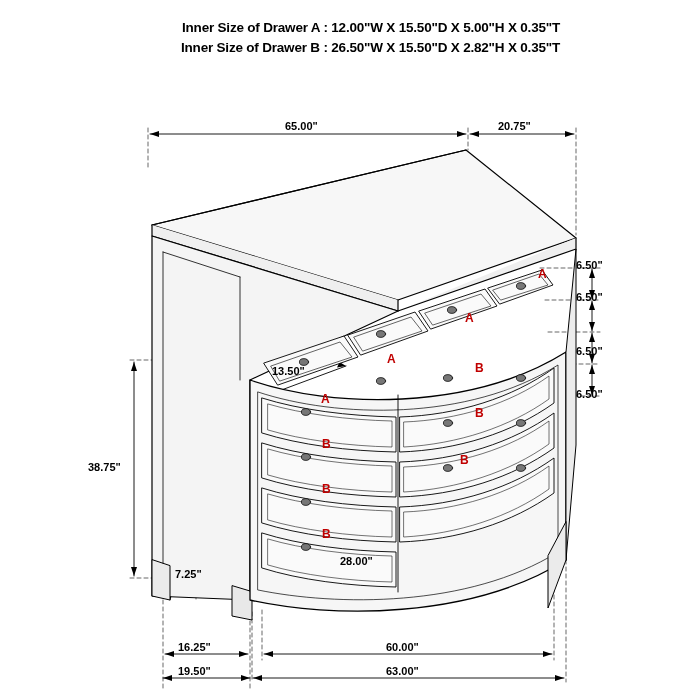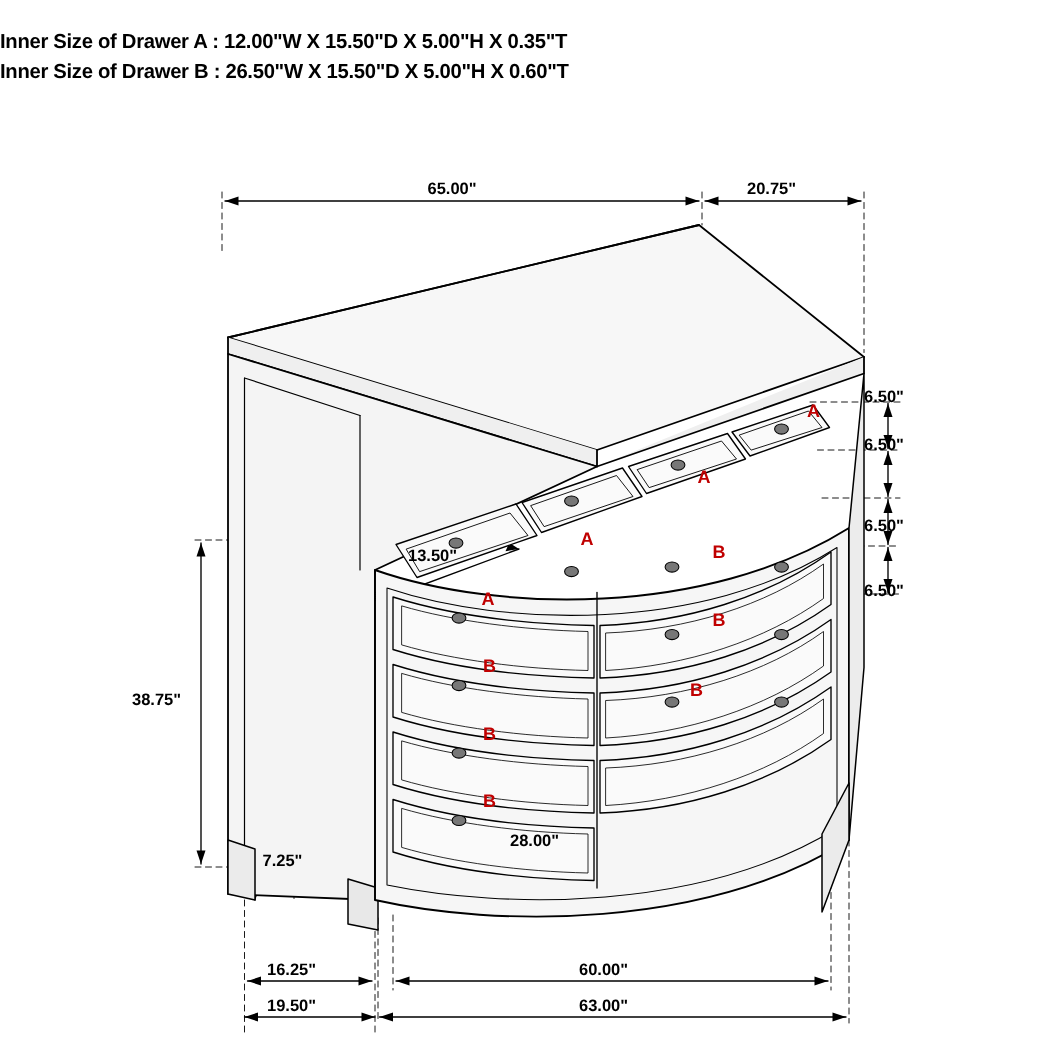--- a/index.html
+++ b/index.html
@@ -18,21 +18,21 @@
   #stage {
     position: relative;
     width: 700px;
     height: 700px;
   }
   .header {
     position: absolute;
     top: 18px;
     left: 0;
     width: 560px;
-    text-align: left;
+    text-align: right;
   }
   .header-line {
     font-size: 13.5px;
     font-weight: bold;
     line-height: 20px;
     letter-spacing: -0.2px;
     white-space: nowrap;
   }
   svg.diagram {
     position: absolute;
@@ -54,21 +54,21 @@
     white-space: nowrap;
   }
 </style>
 </head>
 <body>
 
 <div id="stage">
 
   <div class="header">
     <div class="header-line">Inner Size of Drawer A : 12.00"W X 15.50"D X 5.00"H X 0.35"T</div>
-    <div class="header-line">Inner Size of Drawer B : 26.50"W X 15.50"D X 5.00"H X 0.60"T</div>
+    <div class="header-line">Inner Size of Drawer B : 26.50"W X 15.50"D X 2.82"H X 0.35"T</div>
   </div>
 
   <svg class="diagram" width="700" height="700" viewBox="0 0 700 700">
     <g fill="none" stroke="#000" stroke-width="1.1" stroke-linejoin="round" stroke-linecap="round">
 
       <g stroke="#000" stroke-width="0.6" stroke-dasharray="4 3">
 
         <line x1="148" y1="128" x2="148" y2="170"></line>
         <line x1="468" y1="128" x2="468" y2="150"></line>
         <line x1="576" y1="128" x2="576" y2="235"></line>

